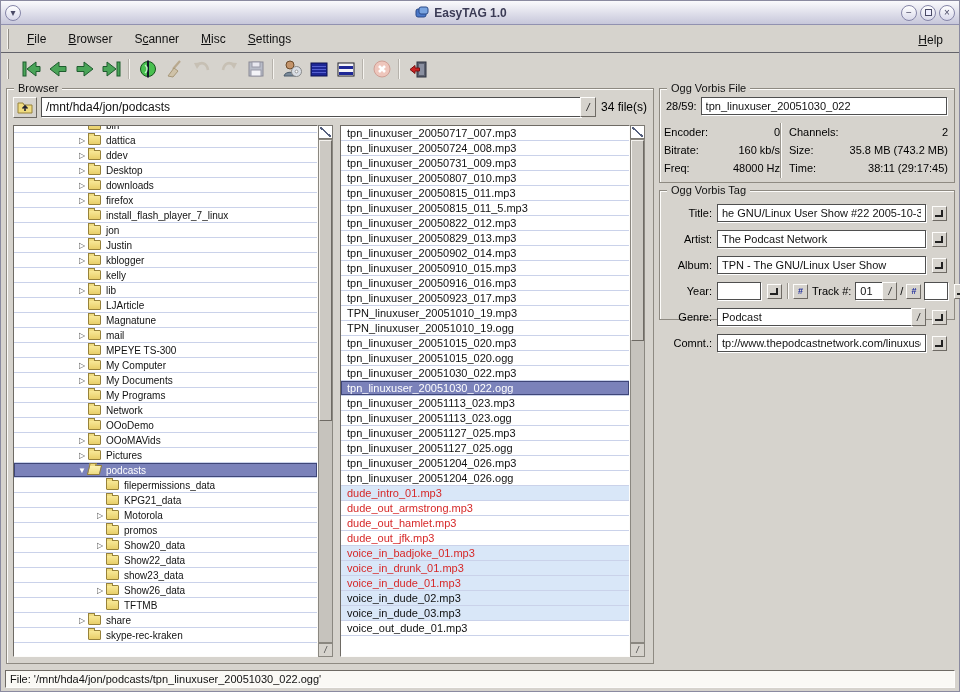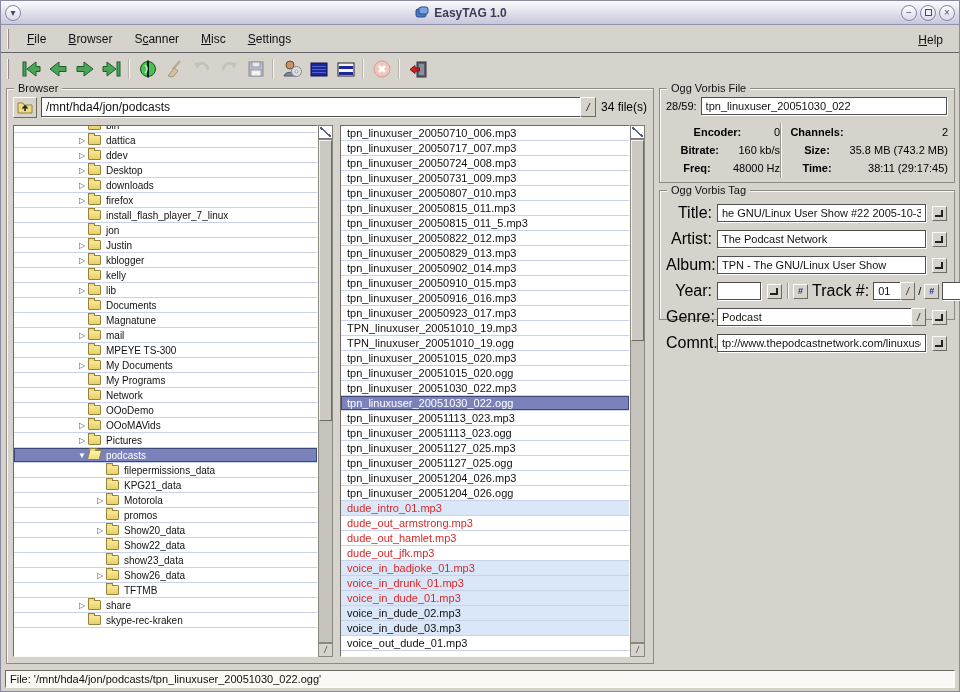--- a/index.html
+++ b/index.html
@@ -106,27 +106,27 @@
   .tag-frame{left:658px;top:189px;width:296px;height:130px;}
   .fp-row{position:absolute;top:8px;left:6px;right:7px;display:flex;align-items:center;}
   .fp-index{font-size:11px;margin-right:4px;white-space:nowrap;}
   .fp-entry{flex:1;height:18px;font-size:11px;}
   .fp-info{position:absolute;top:34px;left:4px;right:6px;bottom:4px;display:flex;}
   .fp-col{display:flex;flex-direction:column;justify-content:space-around;}
   .fp-col.left{width:116px;}
   .fp-col.right{flex:1;padding-left:8px;}
   .fp-vline{width:1px;background:#9a968e;box-shadow:1px 0 0 var(--lite);}
   .fp-line{display:flex;font-size:11px;line-height:15px;}
-  .fp-label{flex:1;text-align:center;white-space:nowrap;font-weight:bold;}
+  .fp-label{flex:1;text-align:left;white-space:nowrap;}
   .fp-value{text-align:left;white-space:nowrap;margin-left:3px;}
   .fp-col.right .fp-label{flex:none;width:56px;}
   .fp-col.right .fp-value{flex:1;text-align:right;}
 
   .tag-row{position:absolute;left:6px;right:7px;height:20px;display:flex;align-items:center;}
-  .tag-label{width:46px;flex:none;text-align:right;font-size:16px;margin-right:5px;white-space:nowrap;}
+  .tag-label{width:46px;flex:none;text-align:right;font-size:11px;margin-right:5px;white-space:nowrap;}
   .tag-entry{flex:1;height:18px;font-size:11px;min-width:0;}
   .mini-btn{width:15px;height:15px;margin-left:6px;position:relative;}
   .mini-btn::after{content:"";position:absolute;right:3px;bottom:3px;width:6px;height:5px;
     border-right:2px solid #222;border-bottom:2px solid #222;}
   .num-btn{width:15px;height:15px;font-size:9px;font-weight:bold;color:#1c2a9a;}
   .vsep{width:1px;height:16px;background:#9a968e;box-shadow:1px 0 0 var(--lite);margin:0 5px;flex:none;}
   .slash-lbl{font-size:11px;margin:0 3px;}
   .combo-sm{width:15px;height:18px;margin-left:-1px;font-size:10px;}
 
   
@@ -367,41 +367,46 @@
 
             <div class="trow c">
               <span class="exp"></span>
               <span class="folder"></span>
               <span class="tlabel">lib</span>
             </div>
 
             <div class="trow">
               <span class="exp"></span>
               <span class="folder"></span>
-              <span class="tlabel">Documents</span>
+              <span class="tlabel">LJArticle</span>
             </div>
 
             <div class="trow">
               <span class="exp"></span>
               <span class="folder"></span>
               <span class="tlabel">Magnatune</span>
             </div>
 
             <div class="trow c">
               <span class="exp"></span>
               <span class="folder"></span>
               <span class="tlabel">mail</span>
             </div>
 
             <div class="trow">
               <span class="exp"></span>
               <span class="folder"></span>
               <span class="tlabel">MPEYE TS-300</span>
             </div>
 
+            <div class="trow c">
+              <span class="exp"></span>
+              <span class="folder"></span>
+              <span class="tlabel">My Computer</span>
+            </div>
 
             <div class="trow c">
               <span class="exp"></span>
               <span class="folder"></span>
               <span class="tlabel">My Documents</span>
             </div>
 
             <div class="trow">
               <span class="exp"></span>
               <span class="folder"></span>
@@ -511,23 +516,20 @@
         <div class="sb-trough">
           <div class="sb-thumb" style="top:0;height:56%;"></div>
         </div>
         <div class="sb-foot">/</div>
       </div>
       <div class="pane-gap"></div>
 
       <div class="pane file-pane">
         <div class="pane-inner">
 
-            <div class="frow">
-              <span>tpn_linuxuser_20050710_006.mp3</span>
-            </div>
 
             <div class="frow">
               <span>tpn_linuxuser_20050717_007.mp3</span>
             </div>
 
             <div class="frow">
               <span>tpn_linuxuser_20050724_008.mp3</span>
             </div>
 
             <div class="frow">

